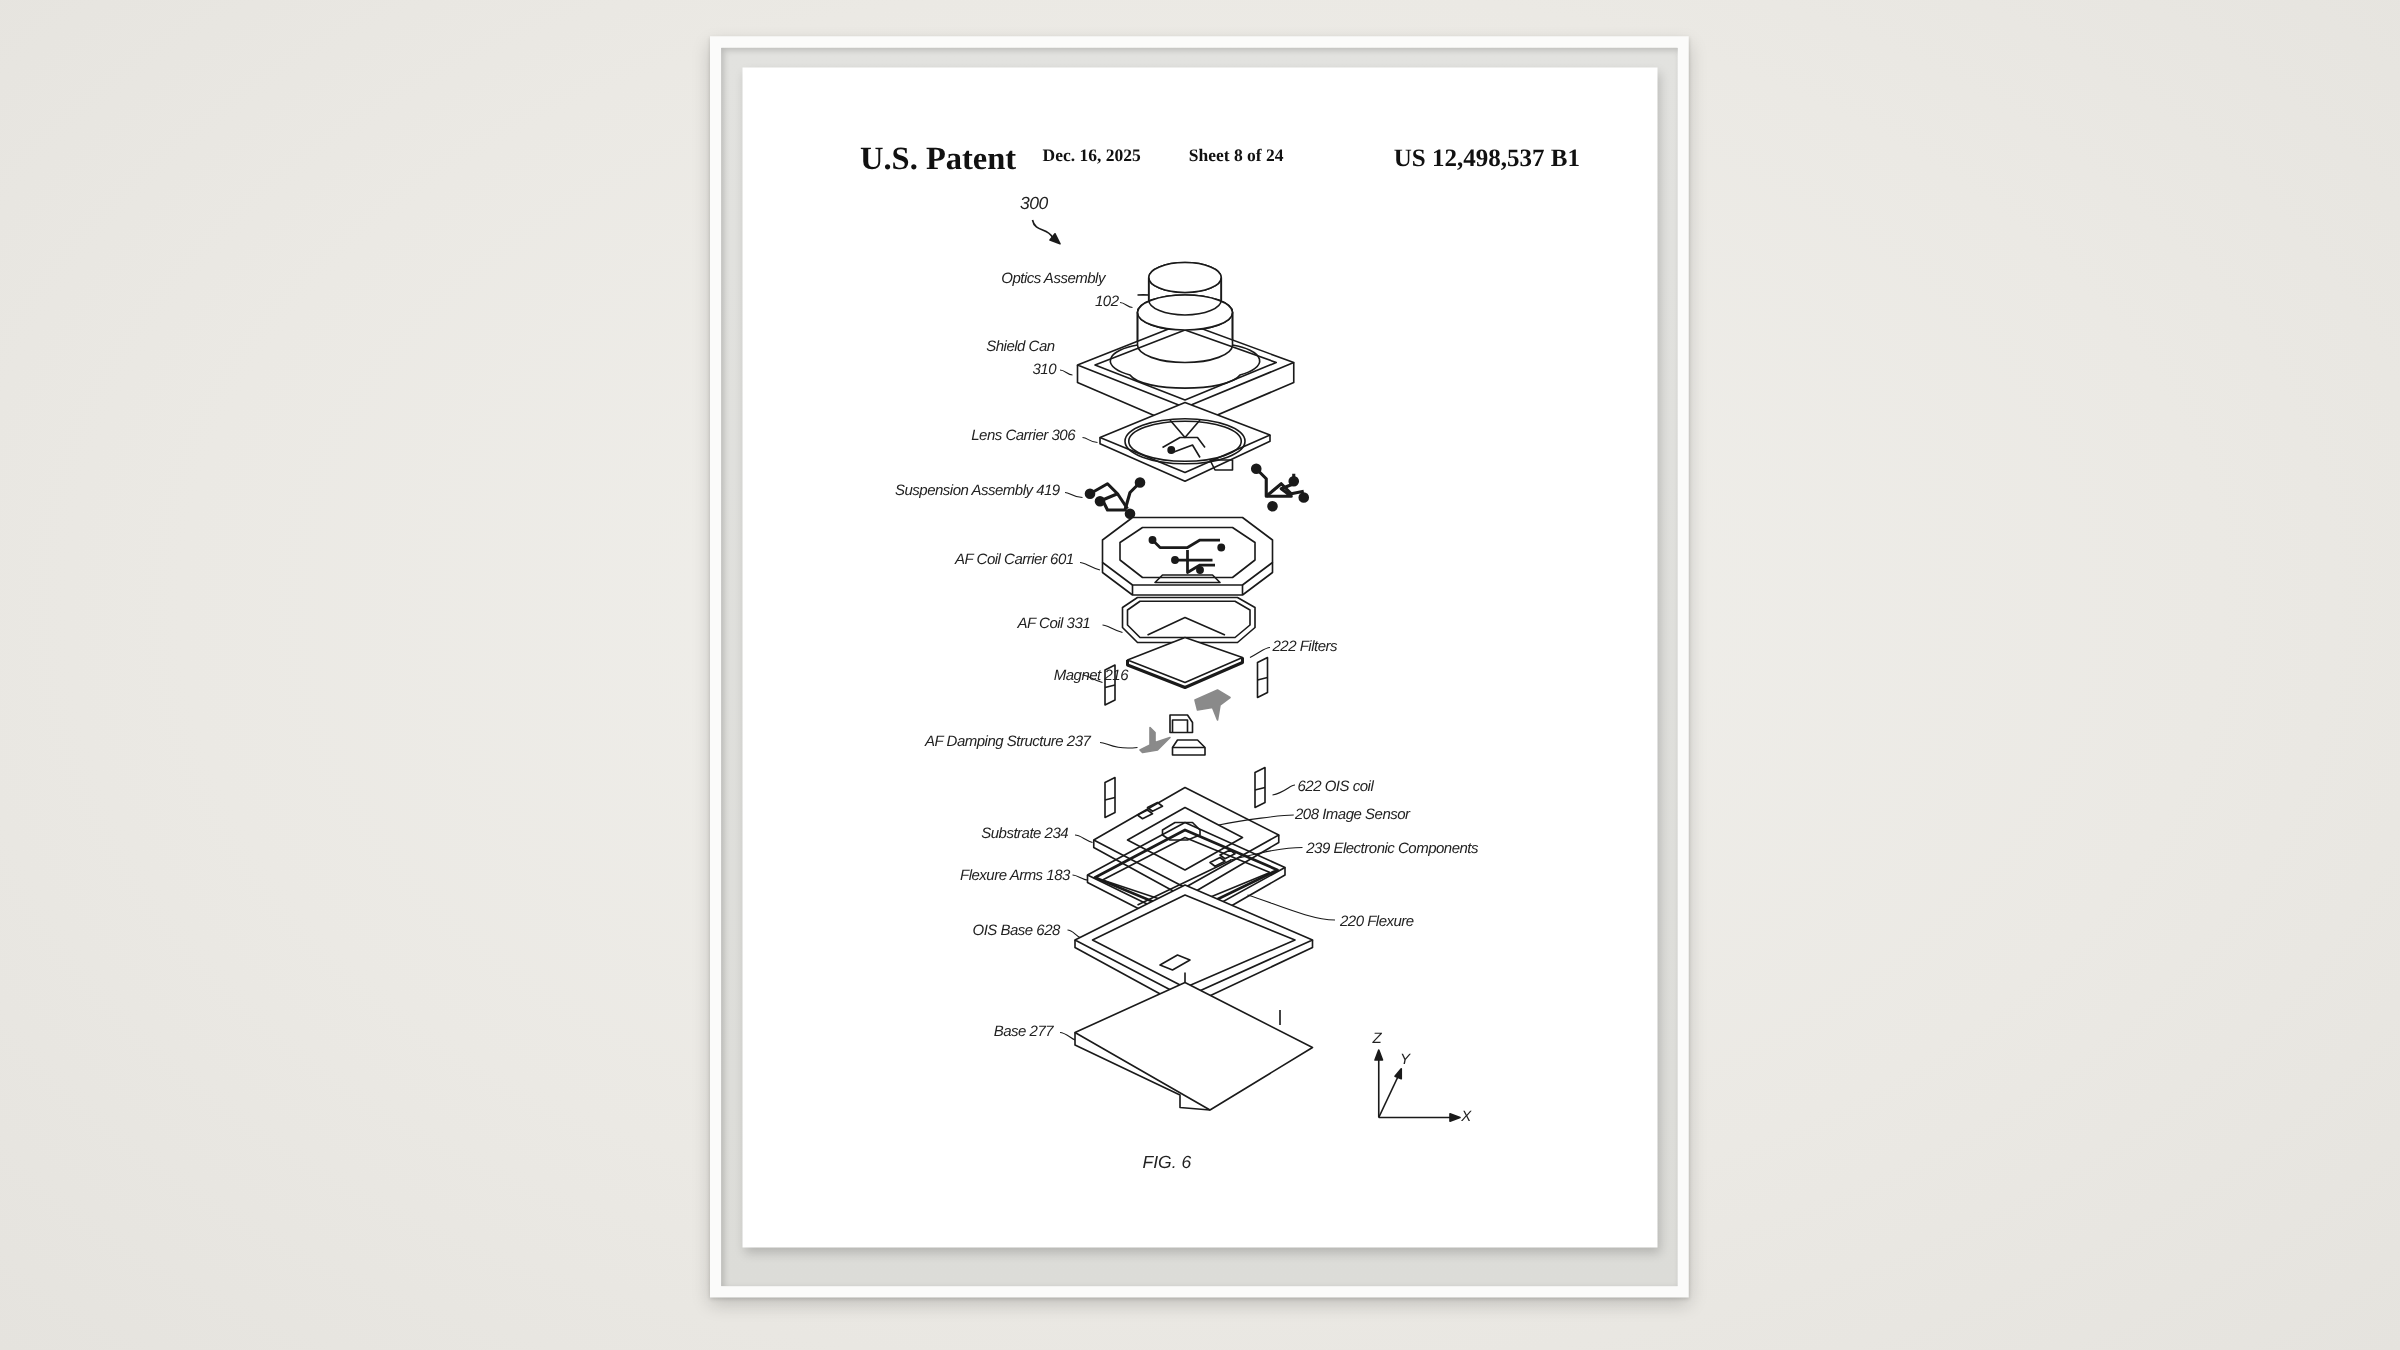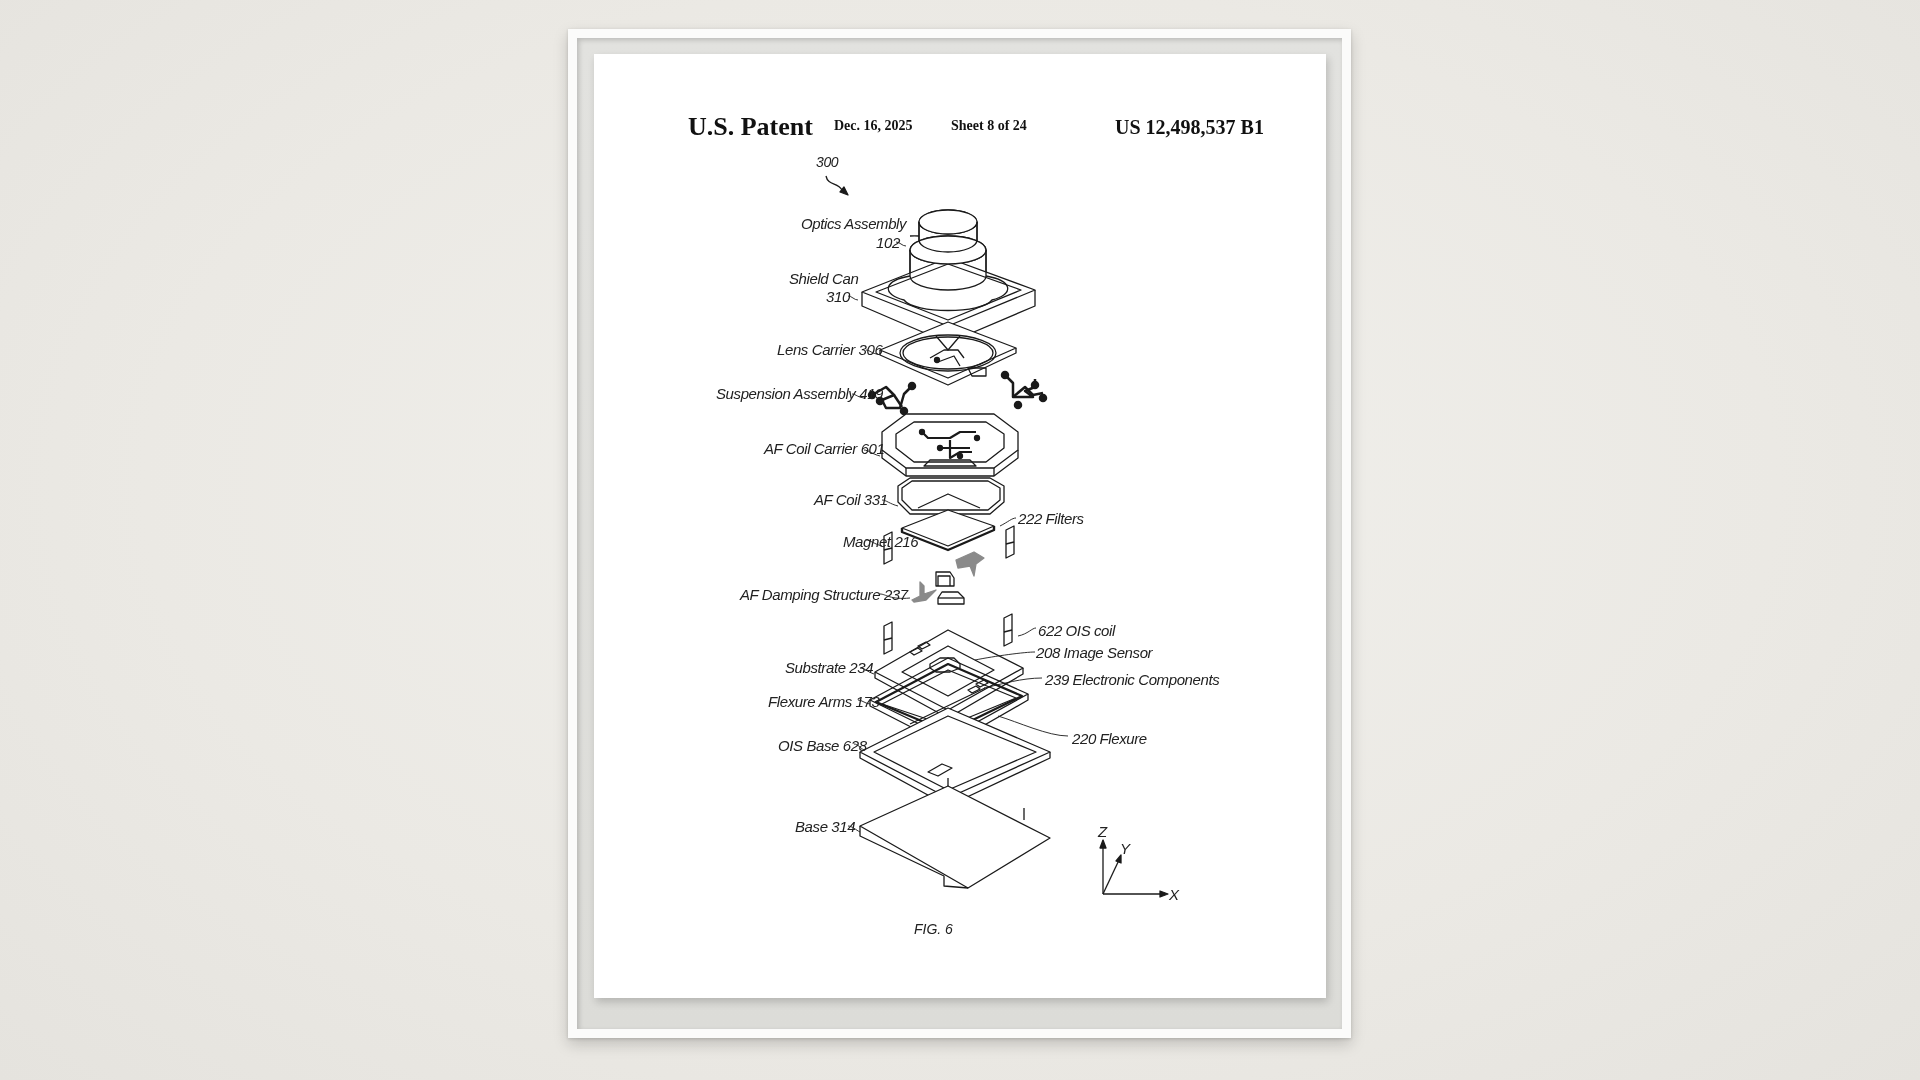--- a/index.html
+++ b/index.html
@@ -19,21 +19,21 @@
     box-shadow: inset 2px 2px 5px rgba(0,0,0,0.18);
   }
   .paper {
     position:absolute; left:594px; top:54px; width:732px; height:944px;
     background:#ffffff;
     box-shadow: 2px 4px 8px rgba(0,0,0,0.18);
   }
   .hdr { position:absolute; font-family:"Liberation Serif", serif; font-weight:bold; color:#111; white-space:nowrap; }
   .hdr.big { font-size:26px; }
   .hdr.sm { font-size:14px; }
-  .lbl { position:absolute; font-family:"Liberation Sans", sans-serif; font-style:italic; font-size:15px; color:#222; white-space:nowrap; letter-spacing:-0.4px; }
+  .lbl { position:absolute; font-family:"Liberation Sans", sans-serif; font-style:italic; font-size:12px; color:#222; white-space:nowrap; letter-spacing:-0.4px; }
   .fig { position:absolute; font-family:"Liberation Sans", sans-serif; font-style:italic; font-size:14px; color:#222; }
   svg.draw { position:absolute; left:0; top:0; width:1920px; height:1080px; pointer-events:none; }
 </style>
 </head>
 <body>
 
 <div class="frame">
   <div class="mat"></div>
 </div>
 
@@ -215,22 +215,22 @@
 <div class="lbl" style="left:716px; top:385px;">Suspension Assembly 419</div>
 <div class="lbl" style="left:764px; top:440px;">AF Coil Carrier 601</div>
 <div class="lbl" style="left:814px; top:491px;">AF Coil  331</div>
 <div class="lbl" style="left:1018px; top:510px;">222 Filters</div>
 <div class="lbl" style="left:807px; top:533px;margin-left:36px;">Magnet 216</div>
 <div class="lbl" style="left:740px; top:586px;">AF Damping Structure 237</div>
 <div class="lbl" style="left:1038px; top:622px;">622 OIS coil</div>
 <div class="lbl" style="left:1036px; top:644px;">208  Image Sensor</div>
 <div class="lbl" style="left:785px; top:659px;">Substrate 234</div>
 <div class="lbl" style="left:1045px; top:671px;">239  Electronic Components</div>
-<div class="lbl" style="left:768px; top:693px;">Flexure Arms 173</div>
+<div class="lbl" style="left:768px; top:693px;">Flexure Arms 183</div>
 <div class="lbl" style="left:1072px; top:730px;">220 Flexure</div>
 <div class="lbl" style="left:778px; top:737px;">OIS Base  628</div>
-<div class="lbl" style="left:795px; top:818px;">Base 314</div>
+<div class="lbl" style="left:795px; top:818px;">Base 277</div>
 
 <div class="lbl" style="left:1098px; top:823px;">Z</div>
 <div class="lbl" style="left:1120px; top:840px;">Y</div>
 <div class="lbl" style="left:1169px; top:886px;">X</div>
 
 <div class="fig" style="left:914px; top:921px;">FIG. 6</div>
 
 </body></html>

